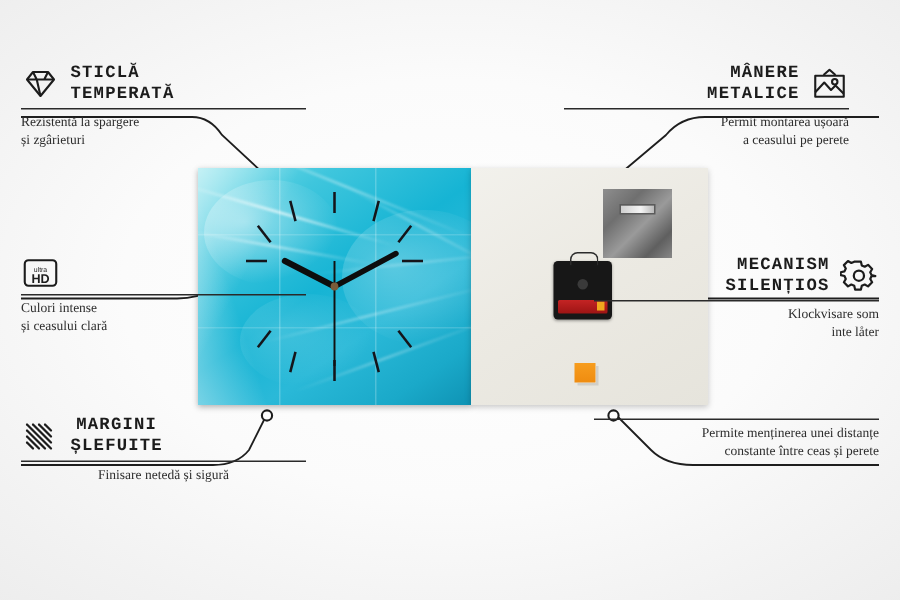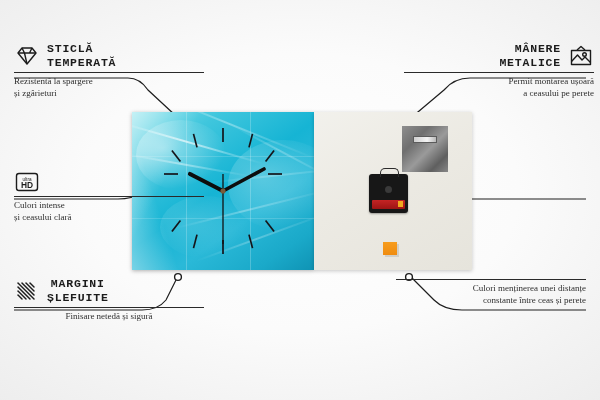--- a/index.html
+++ b/index.html
@@ -74,21 +74,21 @@
     height: 24px;
     flex: 0 0 26px;
     display: block;
   }
   .f-icon svg { display: block; width: 26px; height: 24px; }
 
   
   #feat-glass   { left: 14px;  top: 42px;  }
   #feat-print   { left: 14px;  top: 170px; }
   #feat-edges   { left: 14px;  top: 277px; text-align: center; }
-  #feat-handles { left: 404px; top: 42px;  }
+  #feat-handles { left: 376px; top: 42px;  }
   #feat-silent  { left: 396px; top: 170px; }
   #feat-spacer  { left: 396px; top: 277px; }
 
   
   #product {
     position: absolute;
     left: 132px;
     top: 112px;
     width: 340px;
     height: 158px;
@@ -355,20 +355,37 @@
           <circle cx="16.5" cy="10.5" r="1.8"></circle>
         </g>
           </svg>
       </span>
     </div>
     <div class="f-rule"></div>
     <div class="f-sub">Permit montarea ușoară
 a ceasului pe perete</div>
   </div>
 
+  <div class="feature right" id="feat-silent">
+    <div class="f-head">
+      <span class="f-title">MECANISM
+SILENȚIOS</span>
+      <span class="f-icon">
+        <svg viewBox="0 0 26 24">
+            <g fill="none" stroke="#1c1c1c" stroke-width="1.5" stroke-linejoin="round">
+          <path d="M11 2.5 h4 l.6 2.6 l2 .9 l2.3-1.3 l2.8 2.8 l-1.3 2.3 l.9 2 l2.6 .6 v0 h-2.6 l-.9 2 l1.3 2.3 l-2.8 2.8 l-2.3-1.3 l-2 .9 l-.6 2.6 h-4 l-.6-2.6 l-2-.9 l-2.3 1.3 l-2.8-2.8 l1.3-2.3 l-.9-2 l-2.6-.6 v-2 l2.6-.6 l.9-2 l-1.3-2.3 l2.8-2.8 l2.3 1.3 l2-.9 Z" transform="translate(-0.6,0) scale(0.97)"></path>
+          <circle cx="12.6" cy="11.8" r="3.4"></circle>
+        </g>
+          </svg>
+      </span>
+    </div>
+    <div class="f-rule"></div>
+    <div class="f-sub">Klockvisare som
+inte låter</div>
+  </div>
 
   <div class="feature right" id="feat-spacer">
     <div class="f-rule"></div>
-    <div class="f-sub">Culori menținerea unei distanțe
+    <div class="f-sub">Permite menținerea unei distanțe
 constante între ceas și perete</div>
   </div>
 
 </div>
 
 </body></html>

